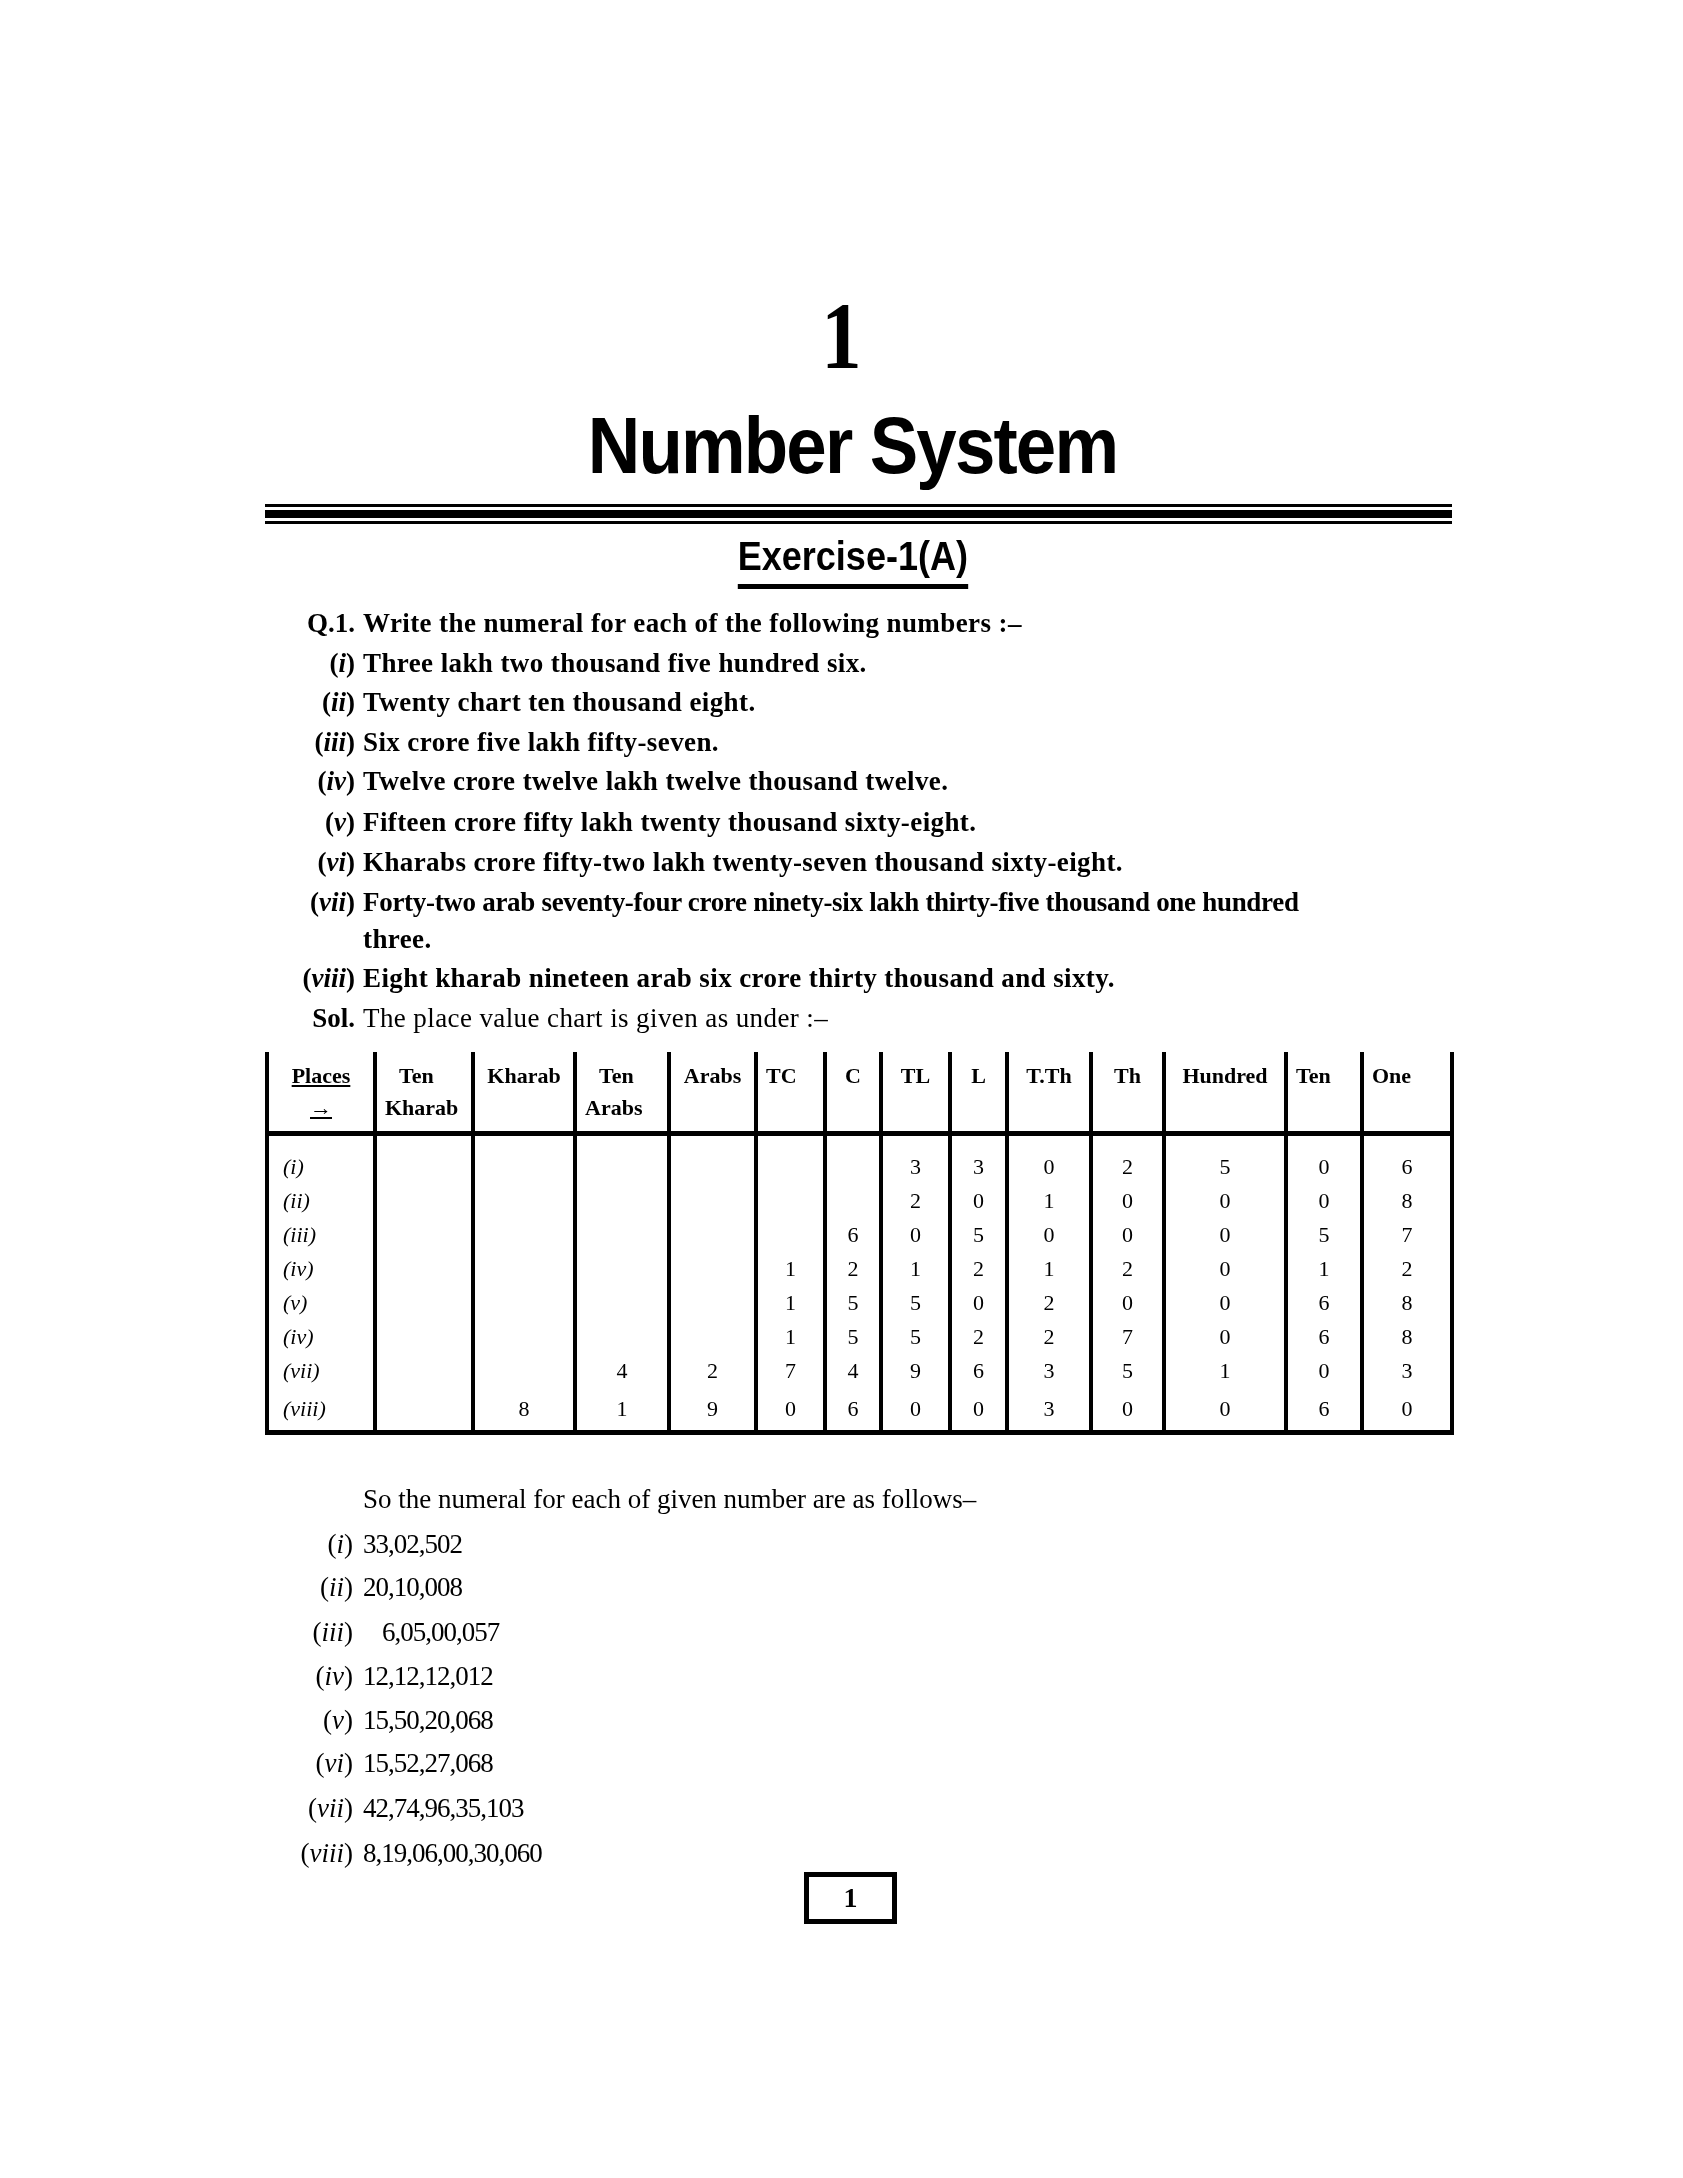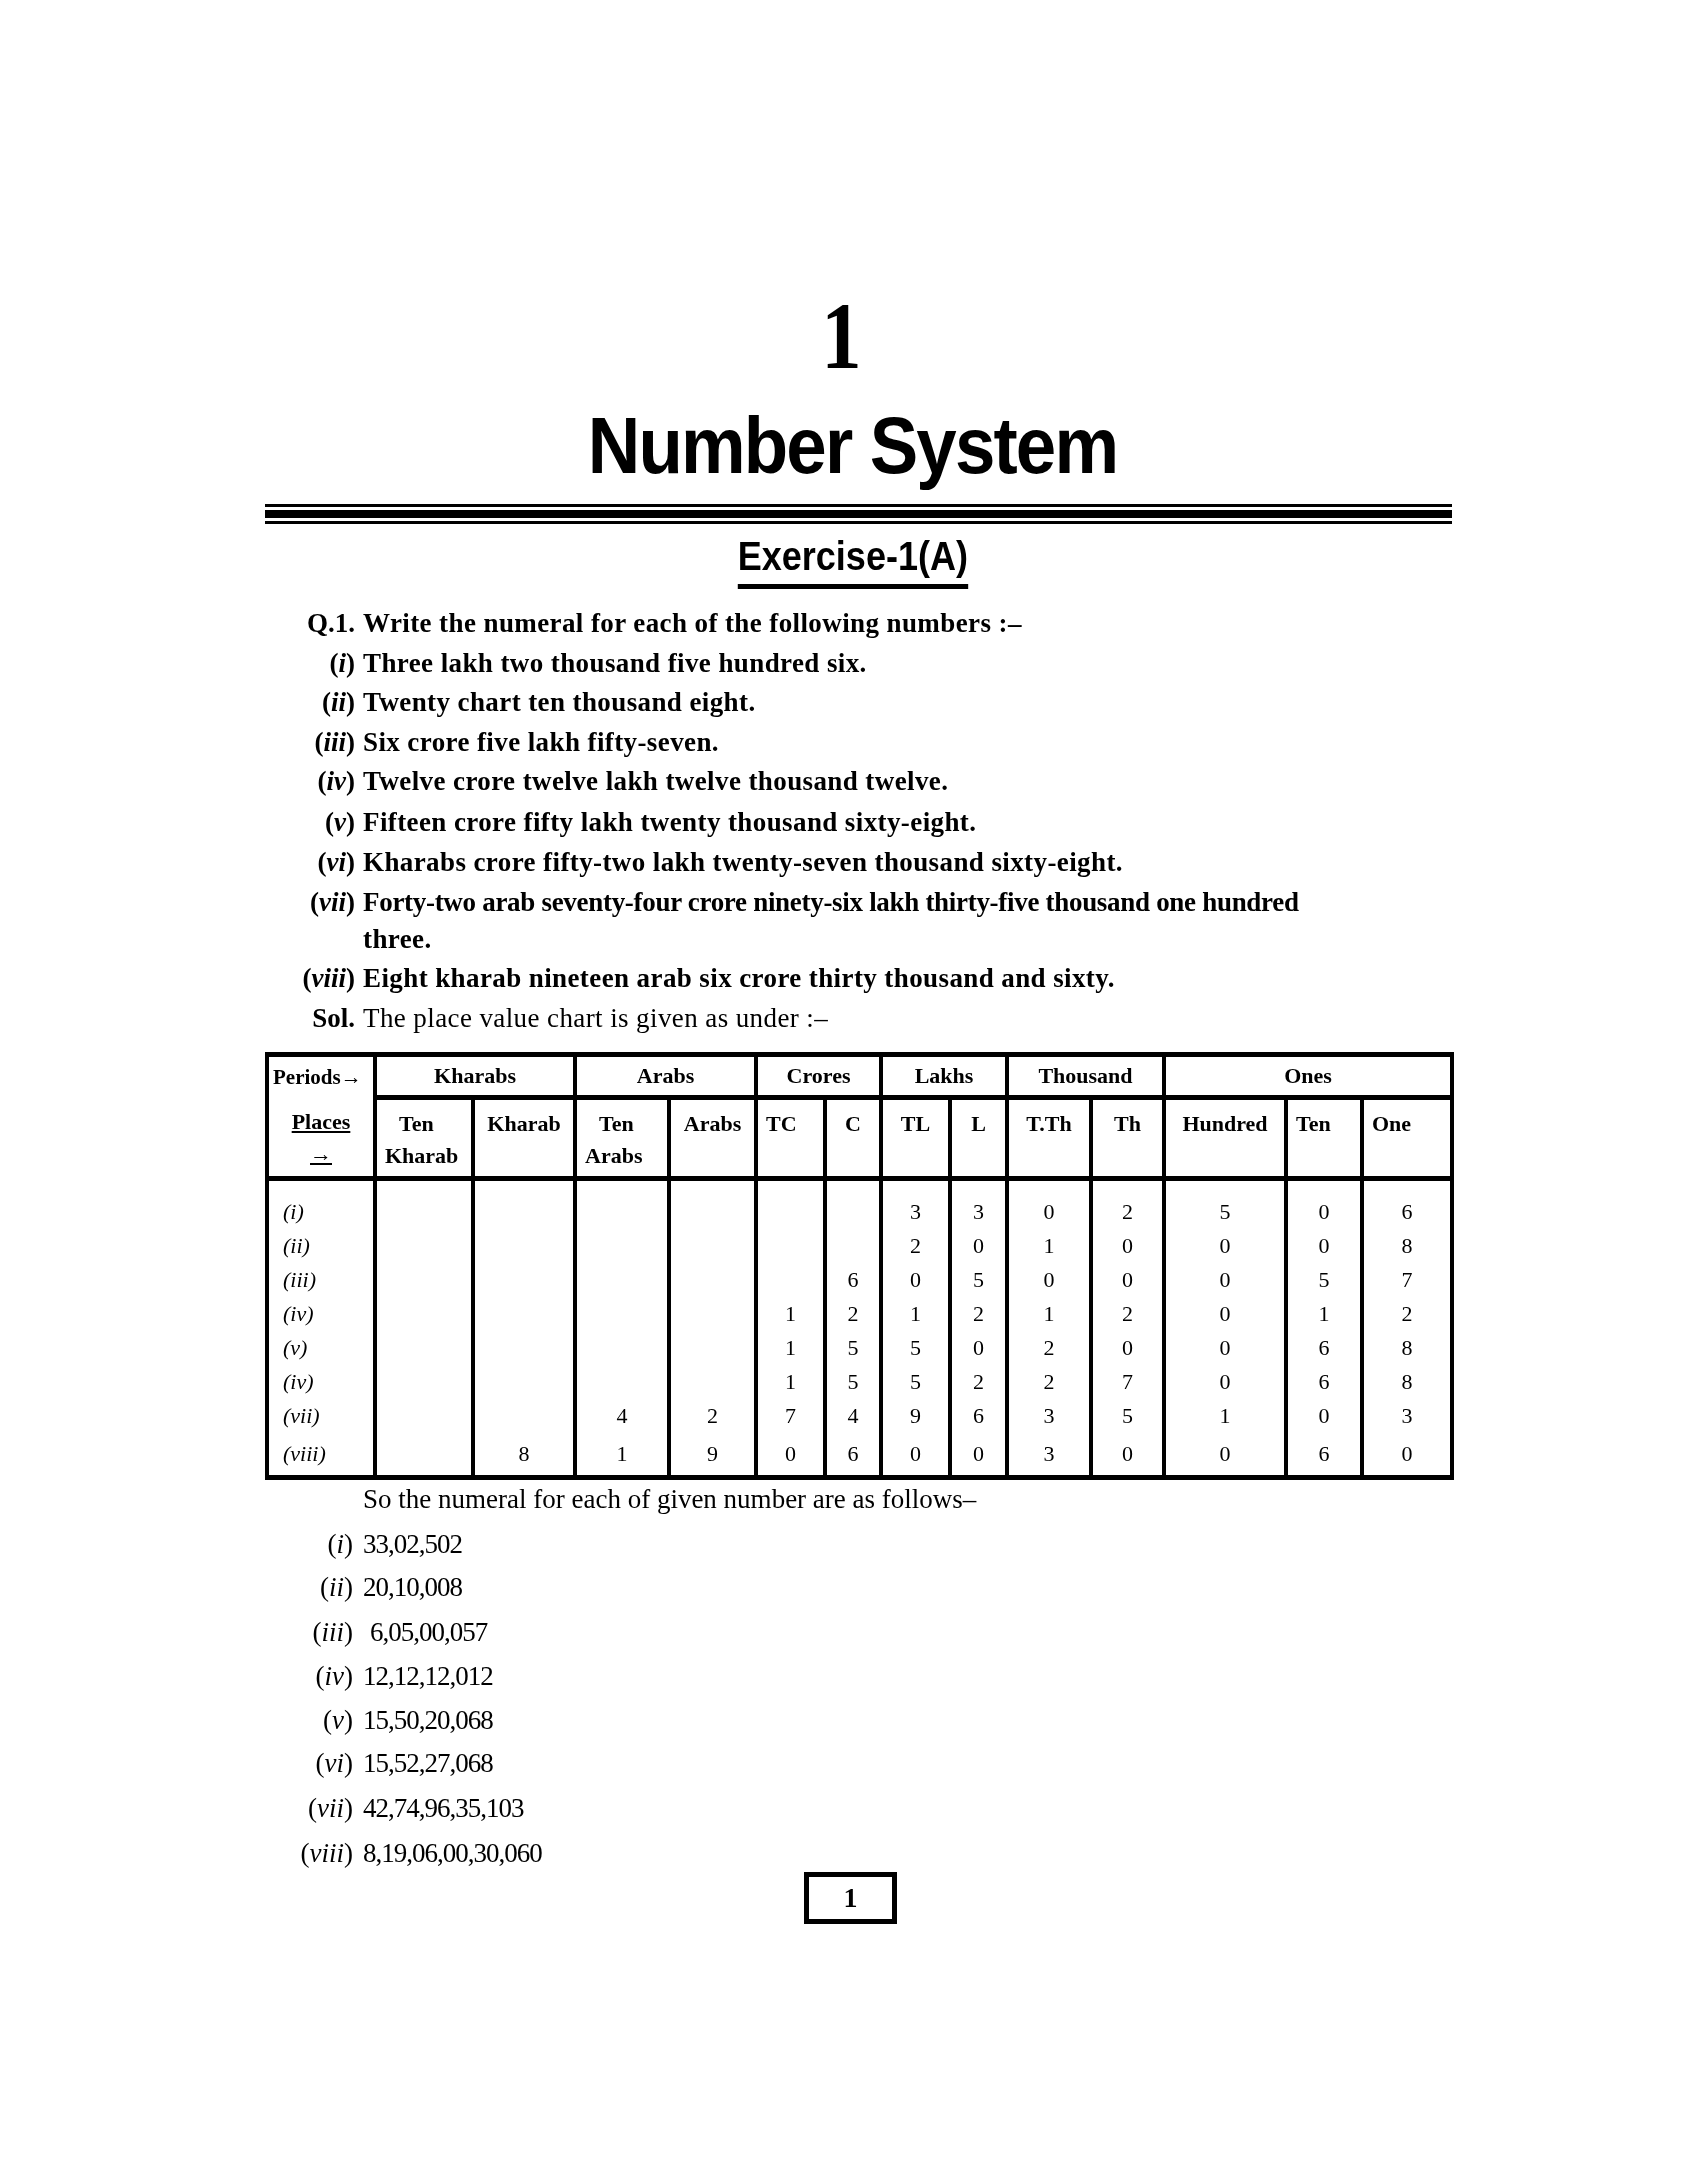--- a/index.html
+++ b/index.html
@@ -99,29 +99,20 @@
       <col style="width:56px">
       <col style="width:69px">
       <col style="width:57px">
     <col style="width:84px">
       <col style="width:73px">
       <col style="width:122px">
       <col style="width:76px">
       <col style="width:90px">
   </colgroup>
   <tbody>
-      <tr class="period">
-    <td class="periods-cell" rowspan="1" style="border-bottom:none;">Periods→</td>
-    <td colspan="2">Kharabs</td>
-    <td colspan="2">Arabs</td>
-    <td colspan="2">Crores</td>
-    <td colspan="2">Lakhs</td>
-    <td colspan="2">Thousand</td>
-    <td colspan="3">Ones</td>
-  </tr>
   <tr class="place">
     <td style="border-top:none;text-decoration:underline;"><span>Places</span><br><span>→</span></td>
     <td class="left"><span style="padding-left:14px;">Ten</span><br><span>Kharab</span></td>
     <td><span>Kharab</span></td>
     <td class="left"><span style="padding-left:14px;">Ten</span><br><span>Arabs</span></td>
     <td><span>Arabs</span></td>
     <td class="left"><span>TC</span></td>
     <td><span>C</span></td>
     <td><span>TL</span></td>
     <td><span>L</span></td>
@@ -308,21 +299,21 @@
 <div class="aline" style="top:1524px;">
   <span class="alabel"><span class="paren">(</span><span>i</span><span class="paren">)</span></span>
   <span class="atext">33,02,502</span>
 </div>
 <div class="aline" style="top:1567px;">
   <span class="alabel"><span class="paren">(</span><span>ii</span><span class="paren">)</span></span>
   <span class="atext">20,10,008</span>
 </div>
 <div class="aline" style="top:1612px;">
   <span class="alabel"><span class="paren">(</span><span>iii</span><span class="paren">)</span></span>
-  <span class="atext" style="left:370px;">6,05,00,057</span>
+  <span class="atext" style="left:382px;">6,05,00,057</span>
 </div>
 <div class="aline" style="top:1656px;">
   <span class="alabel"><span class="paren">(</span><span>iv</span><span class="paren">)</span></span>
   <span class="atext">12,12,12,012</span>
 </div>
 <div class="aline" style="top:1700px;">
   <span class="alabel"><span class="paren">(</span><span>v</span><span class="paren">)</span></span>
   <span class="atext">15,50,20,068</span>
 </div>
 <div class="aline" style="top:1743px;">

